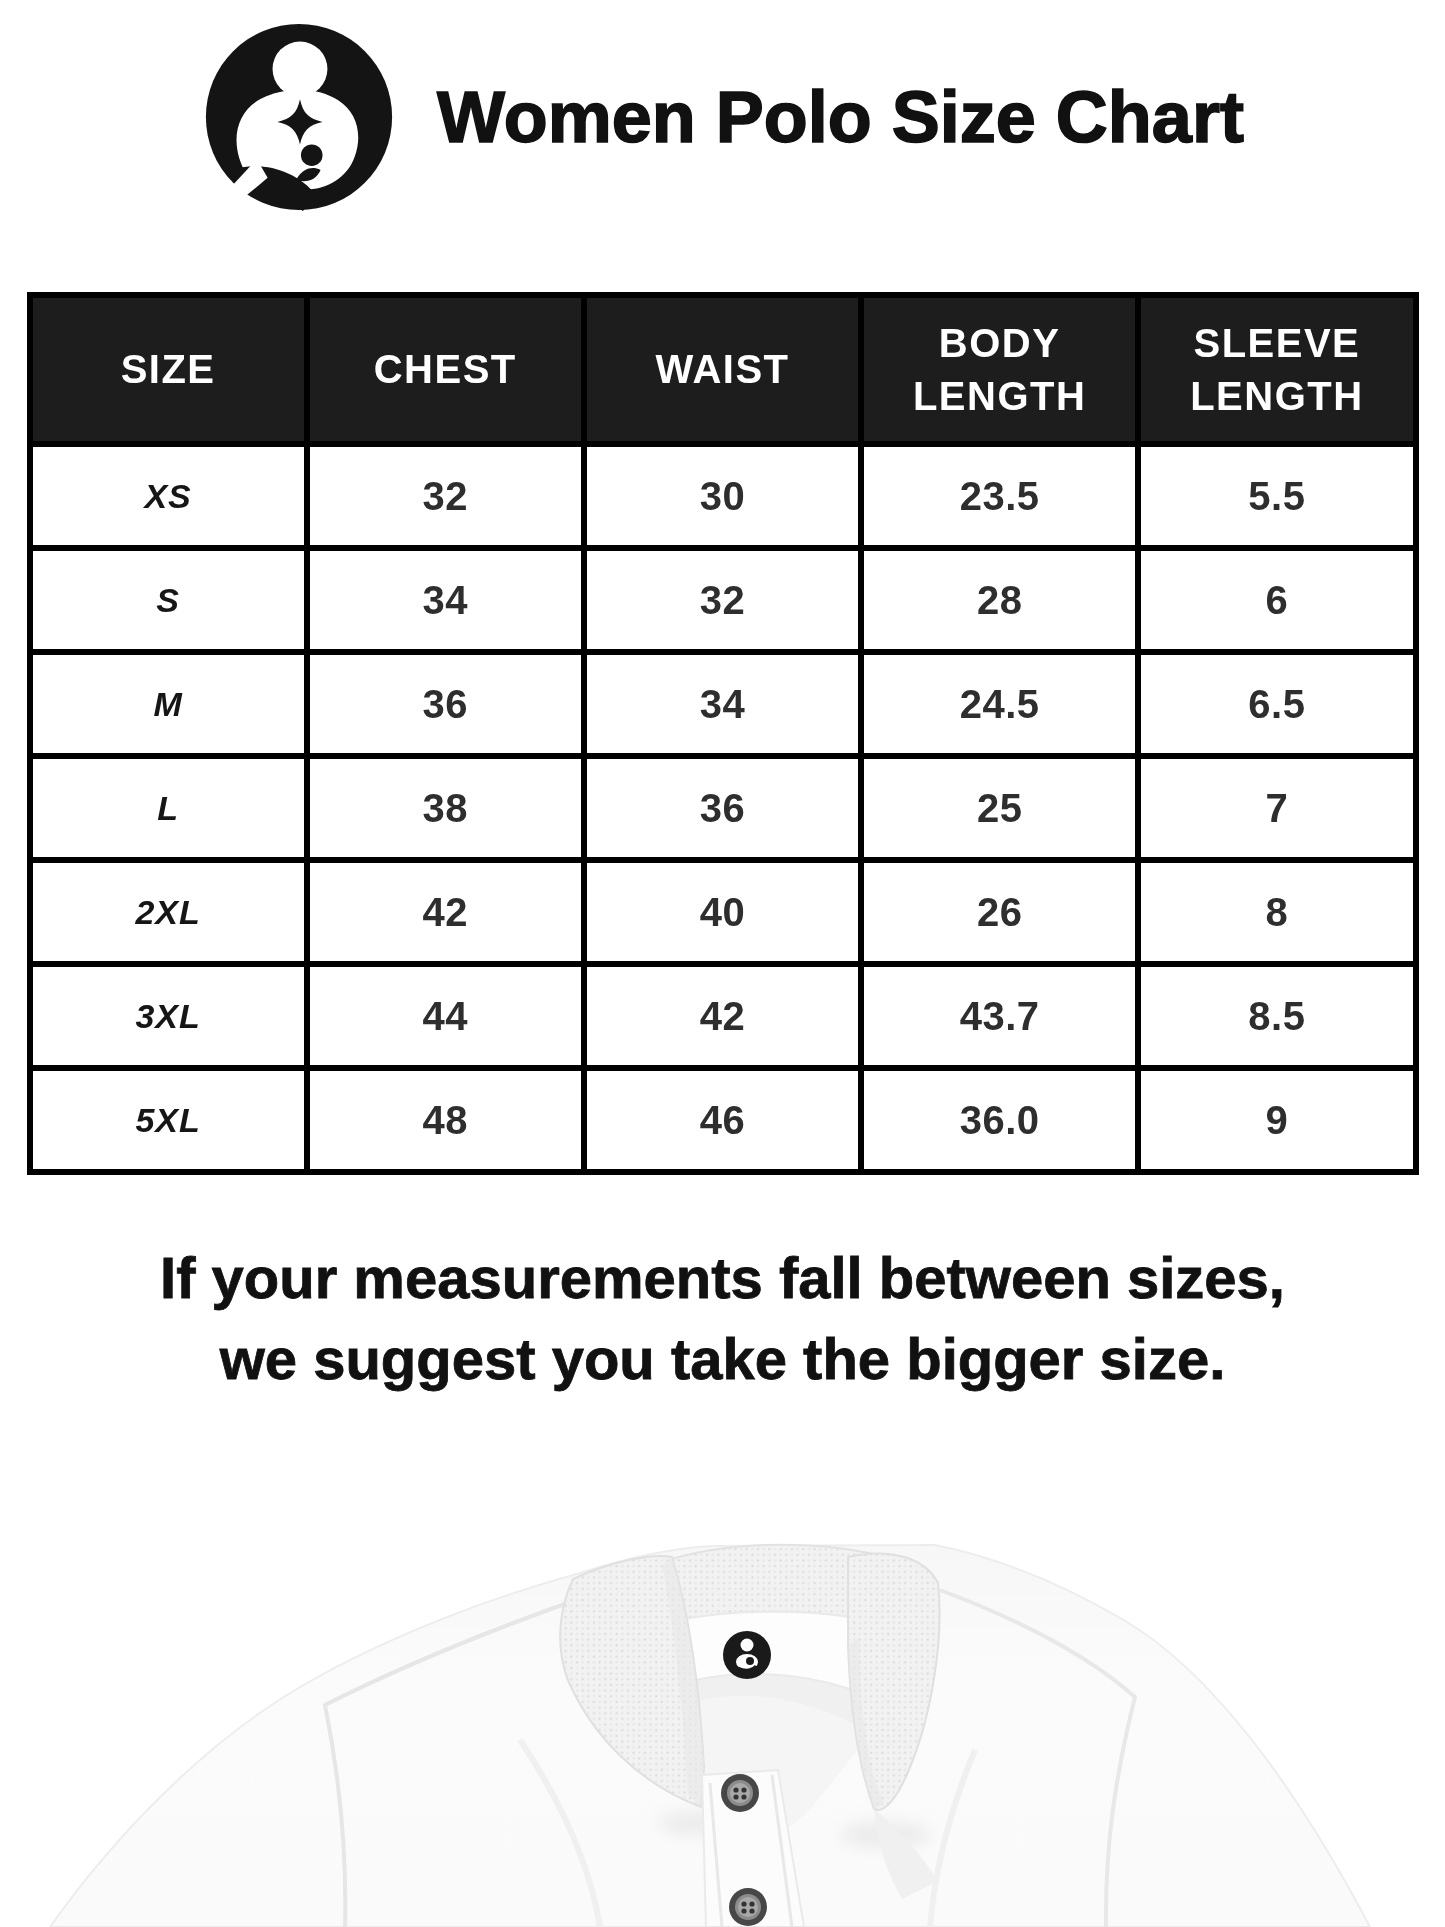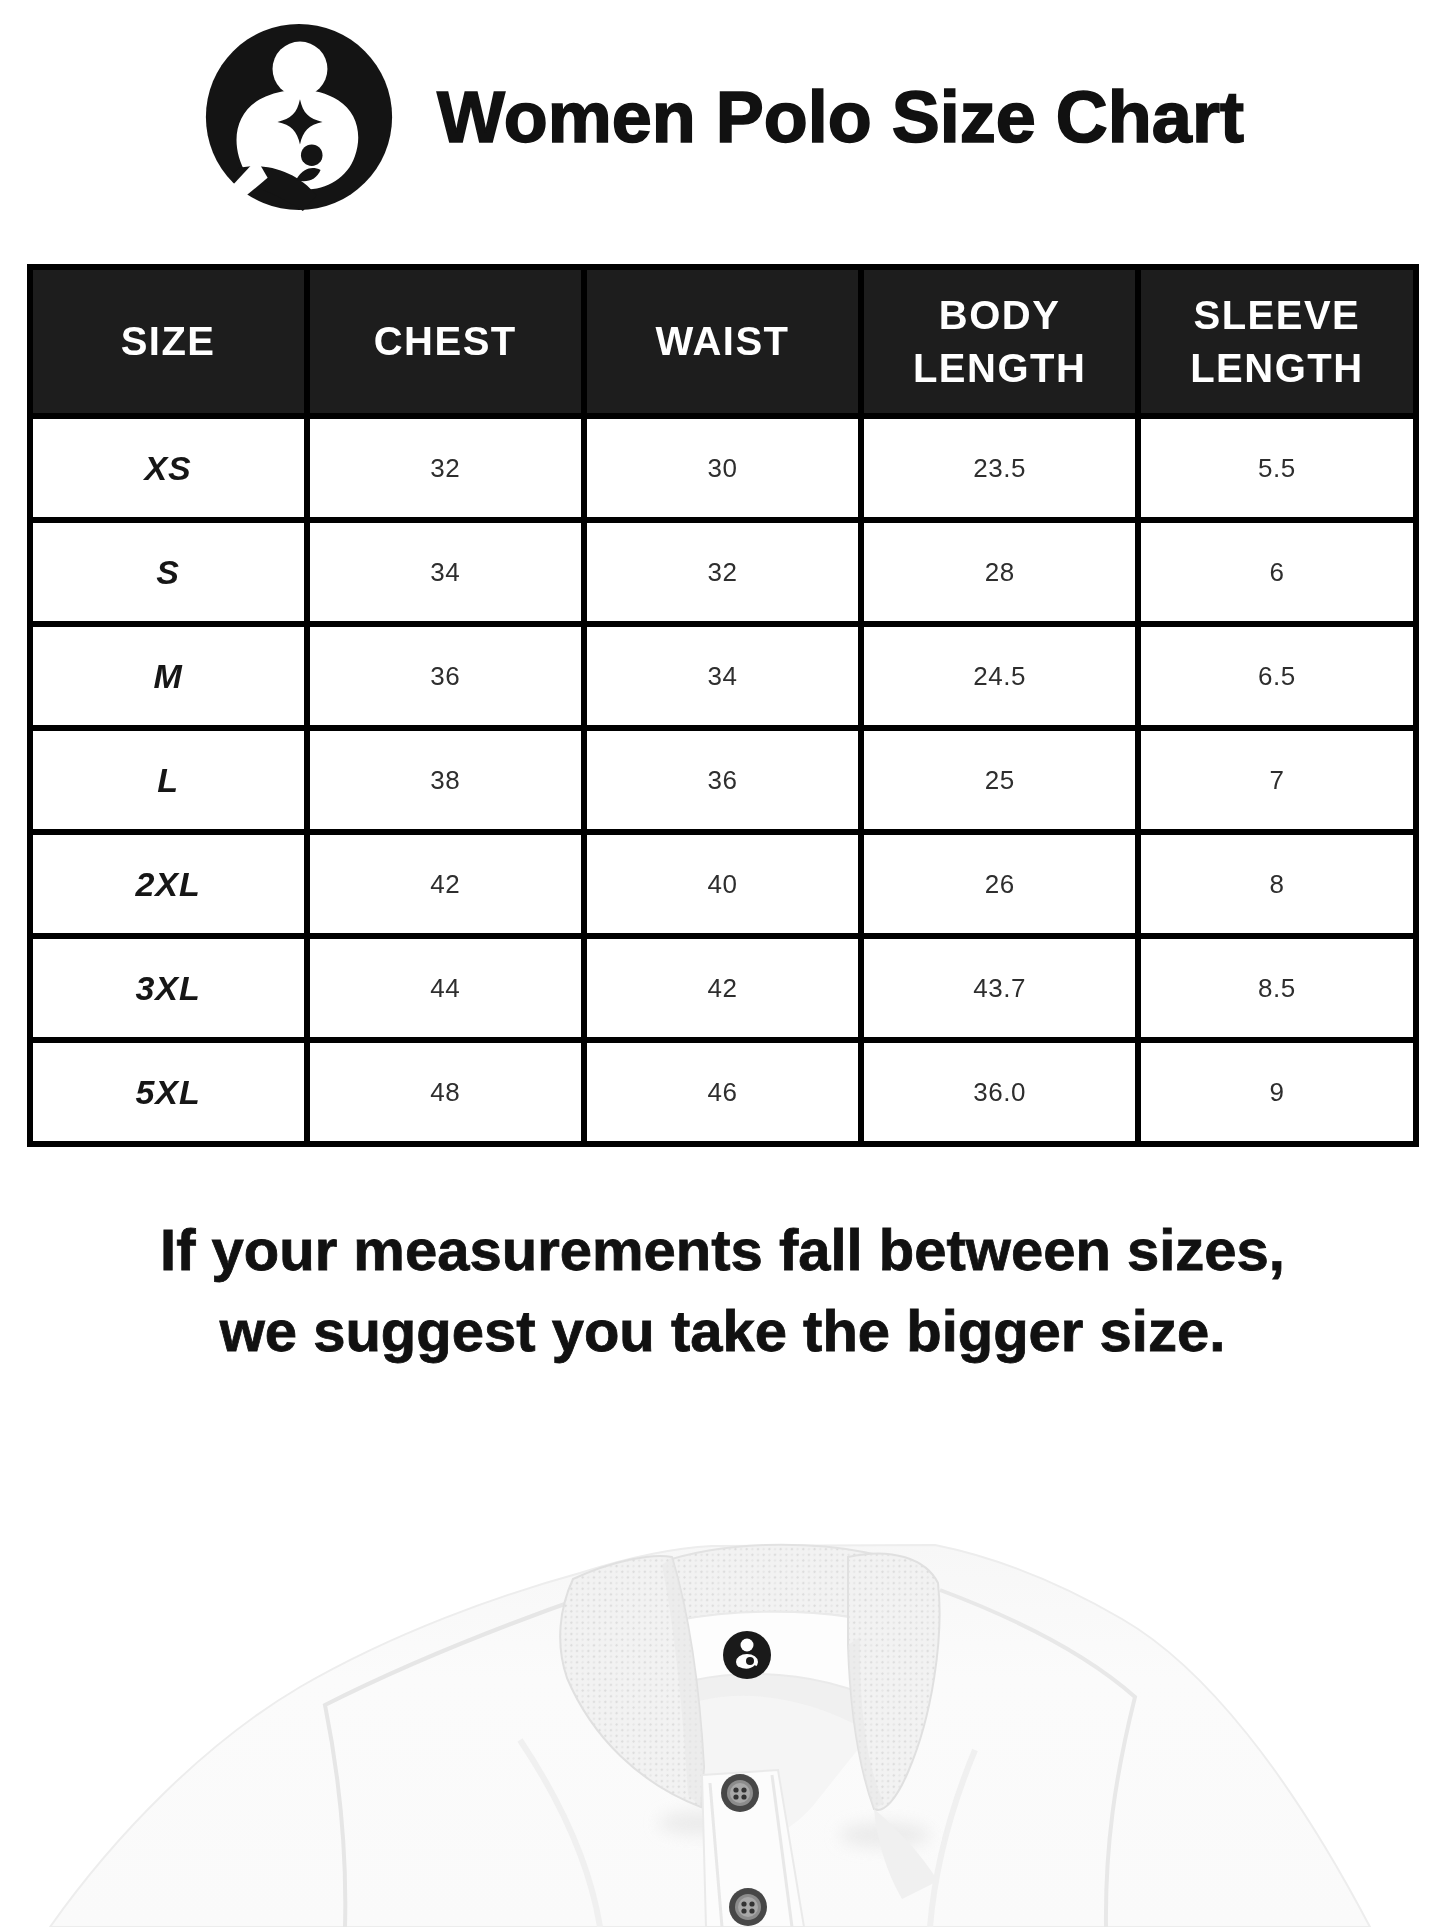--- a/index.html
+++ b/index.html
@@ -34,21 +34,21 @@
     font-size:72px;
     font-weight:bold;
     letter-spacing:0px;
     color:var(--ink);
     -webkit-text-stroke:1.6px var(--ink);
     white-space:nowrap;
   }
   
   .size-table{
     width:1392px;
-    margin:48px auto 0 auto;
+    margin:76px auto 0 auto;
     border-collapse:collapse;
     table-layout:fixed;
   }
   .size-table th{
     background:var(--header-bg);
     color:var(--header-text);
     font-size:40px;
     font-weight:bold;
     letter-spacing:1.5px;
     height:149px;
@@ -56,22 +56,22 @@
     padding:0 34px;
     border:6px solid var(--table-border);
     text-align:center;
     vertical-align:middle;
   }
   .size-table td{
     height:104px;
     border:6px solid var(--table-border);
     background:#ffffff;
     color:var(--cell-text);
-    font-size:26px;
-    font-weight:normal;
+    font-size:40px;
+    font-weight:bold;
     text-align:center;
     vertical-align:middle;
     letter-spacing:0.5px;
   }
   .size-table td.size-col{
     font-weight:bold;
     font-size:34px;
     color:#161616;
     letter-spacing:1px;
     font-style:italic;

